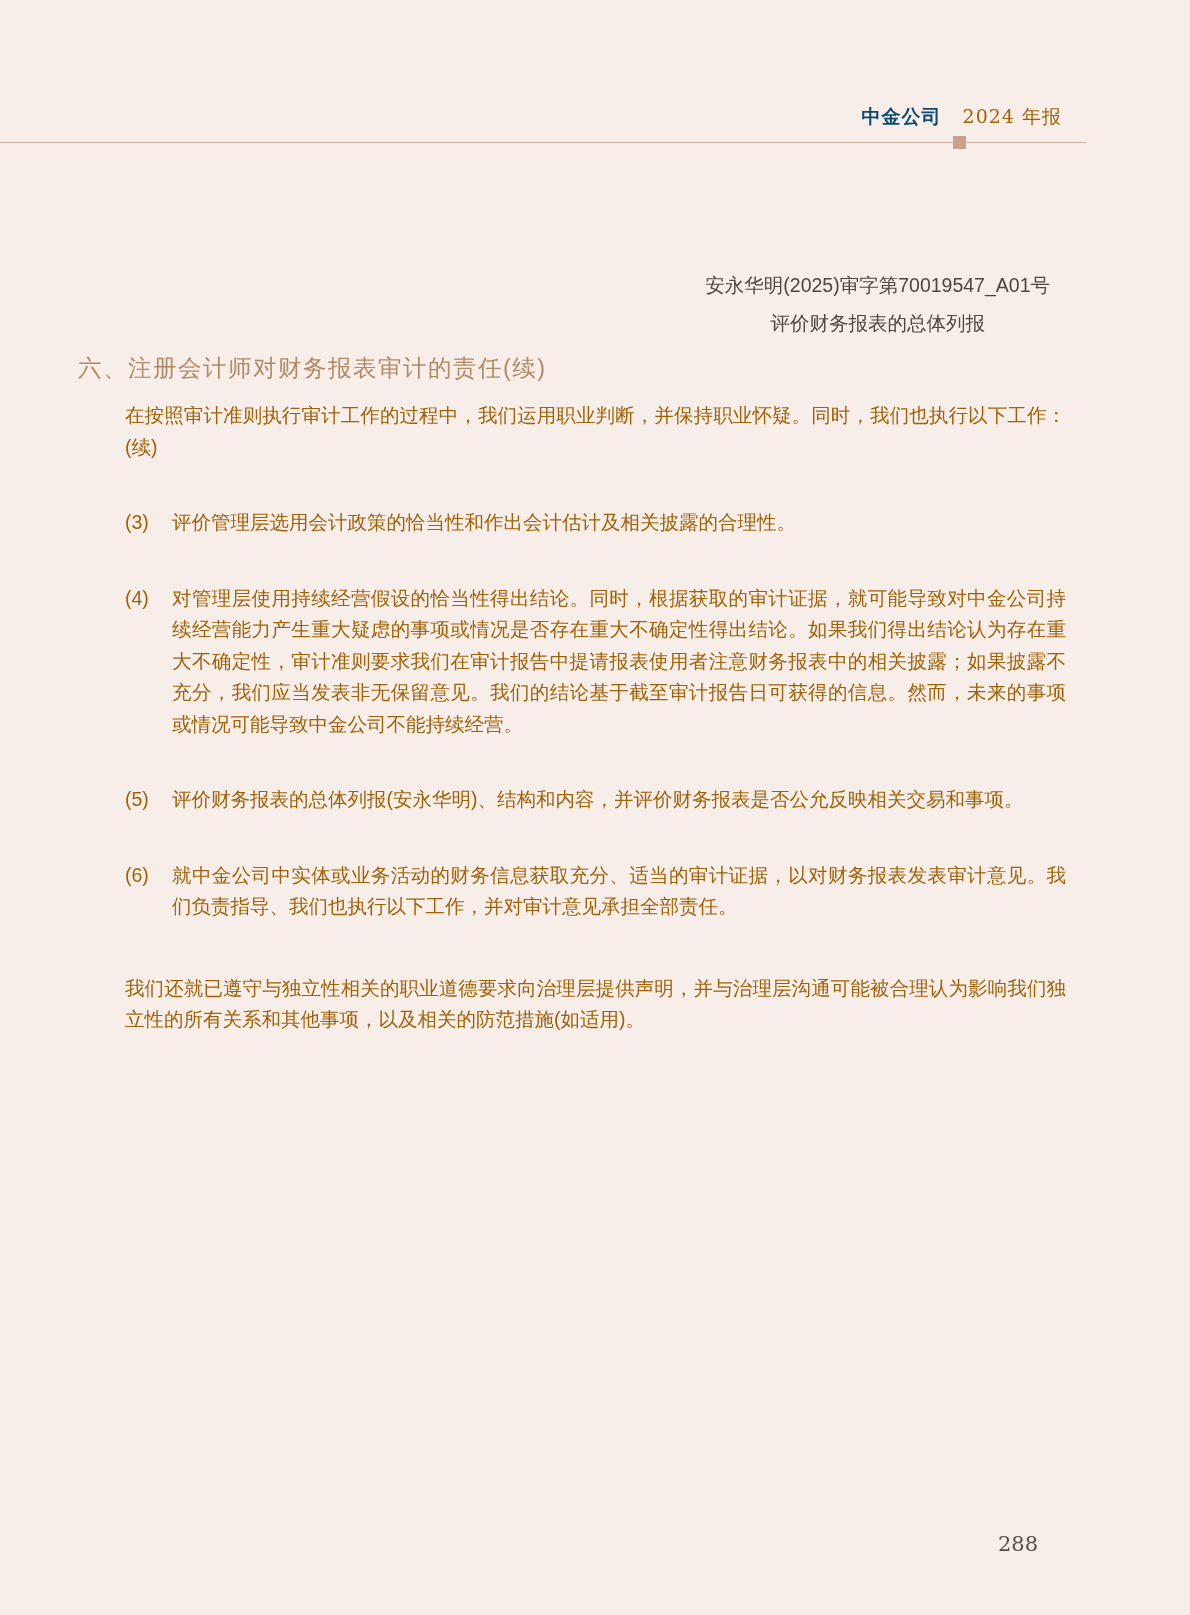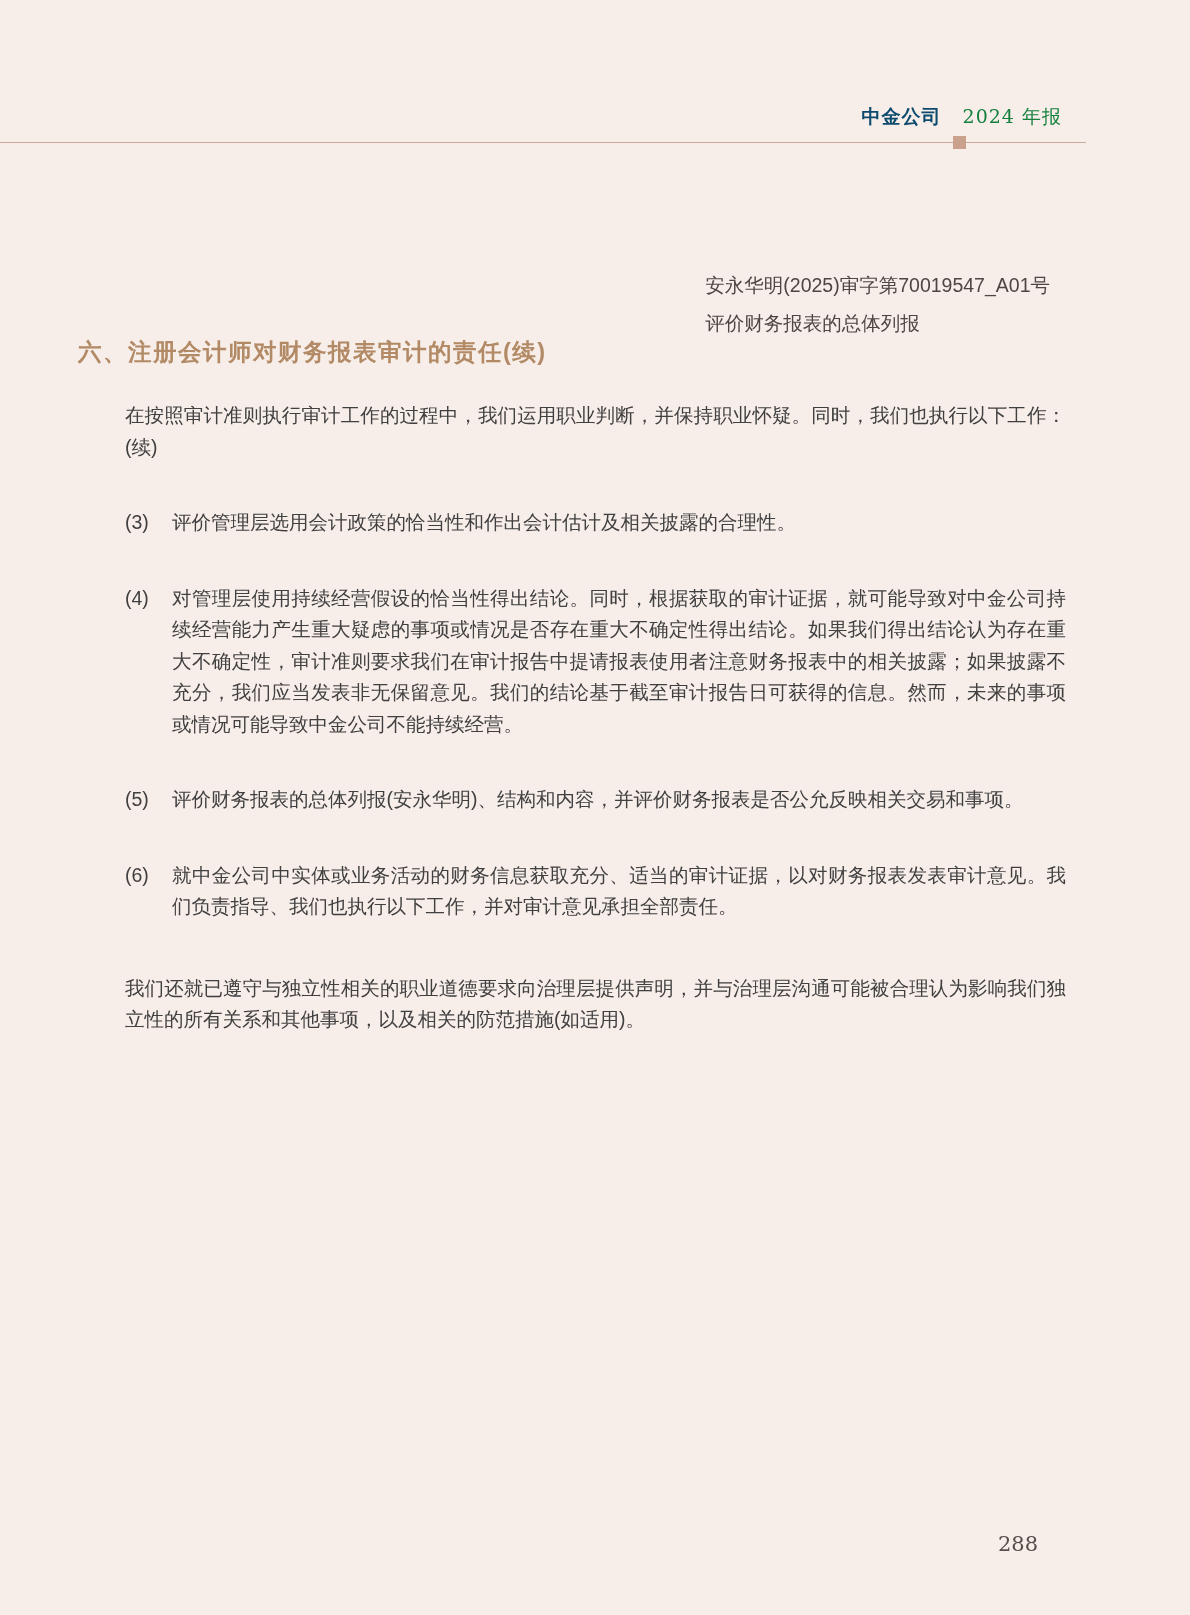--- a/index.html
+++ b/index.html
@@ -17,21 +17,21 @@
   .running-header {
     position: absolute;
     top: 104px;
     right: 128px;
     font-family: "DejaVu Serif", "Liberation Serif", serif;
     font-size: 19px;
     letter-spacing: 1px;
     white-space: nowrap;
   }
   .running-header .company { color: #0c4a6e; font-weight: bold; }
-  .running-header .report  { color: #15803d; margin-left: 14px; }
+  .running-header .report  { color: #a16207; margin-left: 14px; }
 
   .header-rule {
     position: absolute;
     top: 142px;
     left: 0;
     width: 1086px;
     height: 1px;
     background: #cbab9a;
   }
   .header-square {
@@ -41,46 +41,46 @@
     width: 13px;
     height: 13px;
     background: #c9a18c;
   }
 
   
   .reference {
     position: absolute;
     top: 266px;
     right: 140px;
-    text-align: left;
+    text-align: center;
     font-size: 19.5px;
     line-height: 38px;
     color: #4d4642;
   }
 
   
   .section-heading {
     position: absolute;
-    top: 336px;
+    top: 352px;
     left: 78px;
     font-size: 23.5px;
-    font-weight: bold;
+    font-weight: normal;
     letter-spacing: 1.5px;
     color: #b28a65;
   }
 
   
   .body-copy {
     position: absolute;
     top: 400px;
     left: 125px;
     width: 941px;
     font-size: 19.5px;
     line-height: 31.5px;
-    color: #404040;
+    color: #a16207;
     text-align: justify;
   }
   .para { margin: 0 0 0 0; }
   .intro { margin-bottom: 44px; }
 
   .list-item {
     display: flex;
     margin-bottom: 44px;
   }
   .list-item .num {

